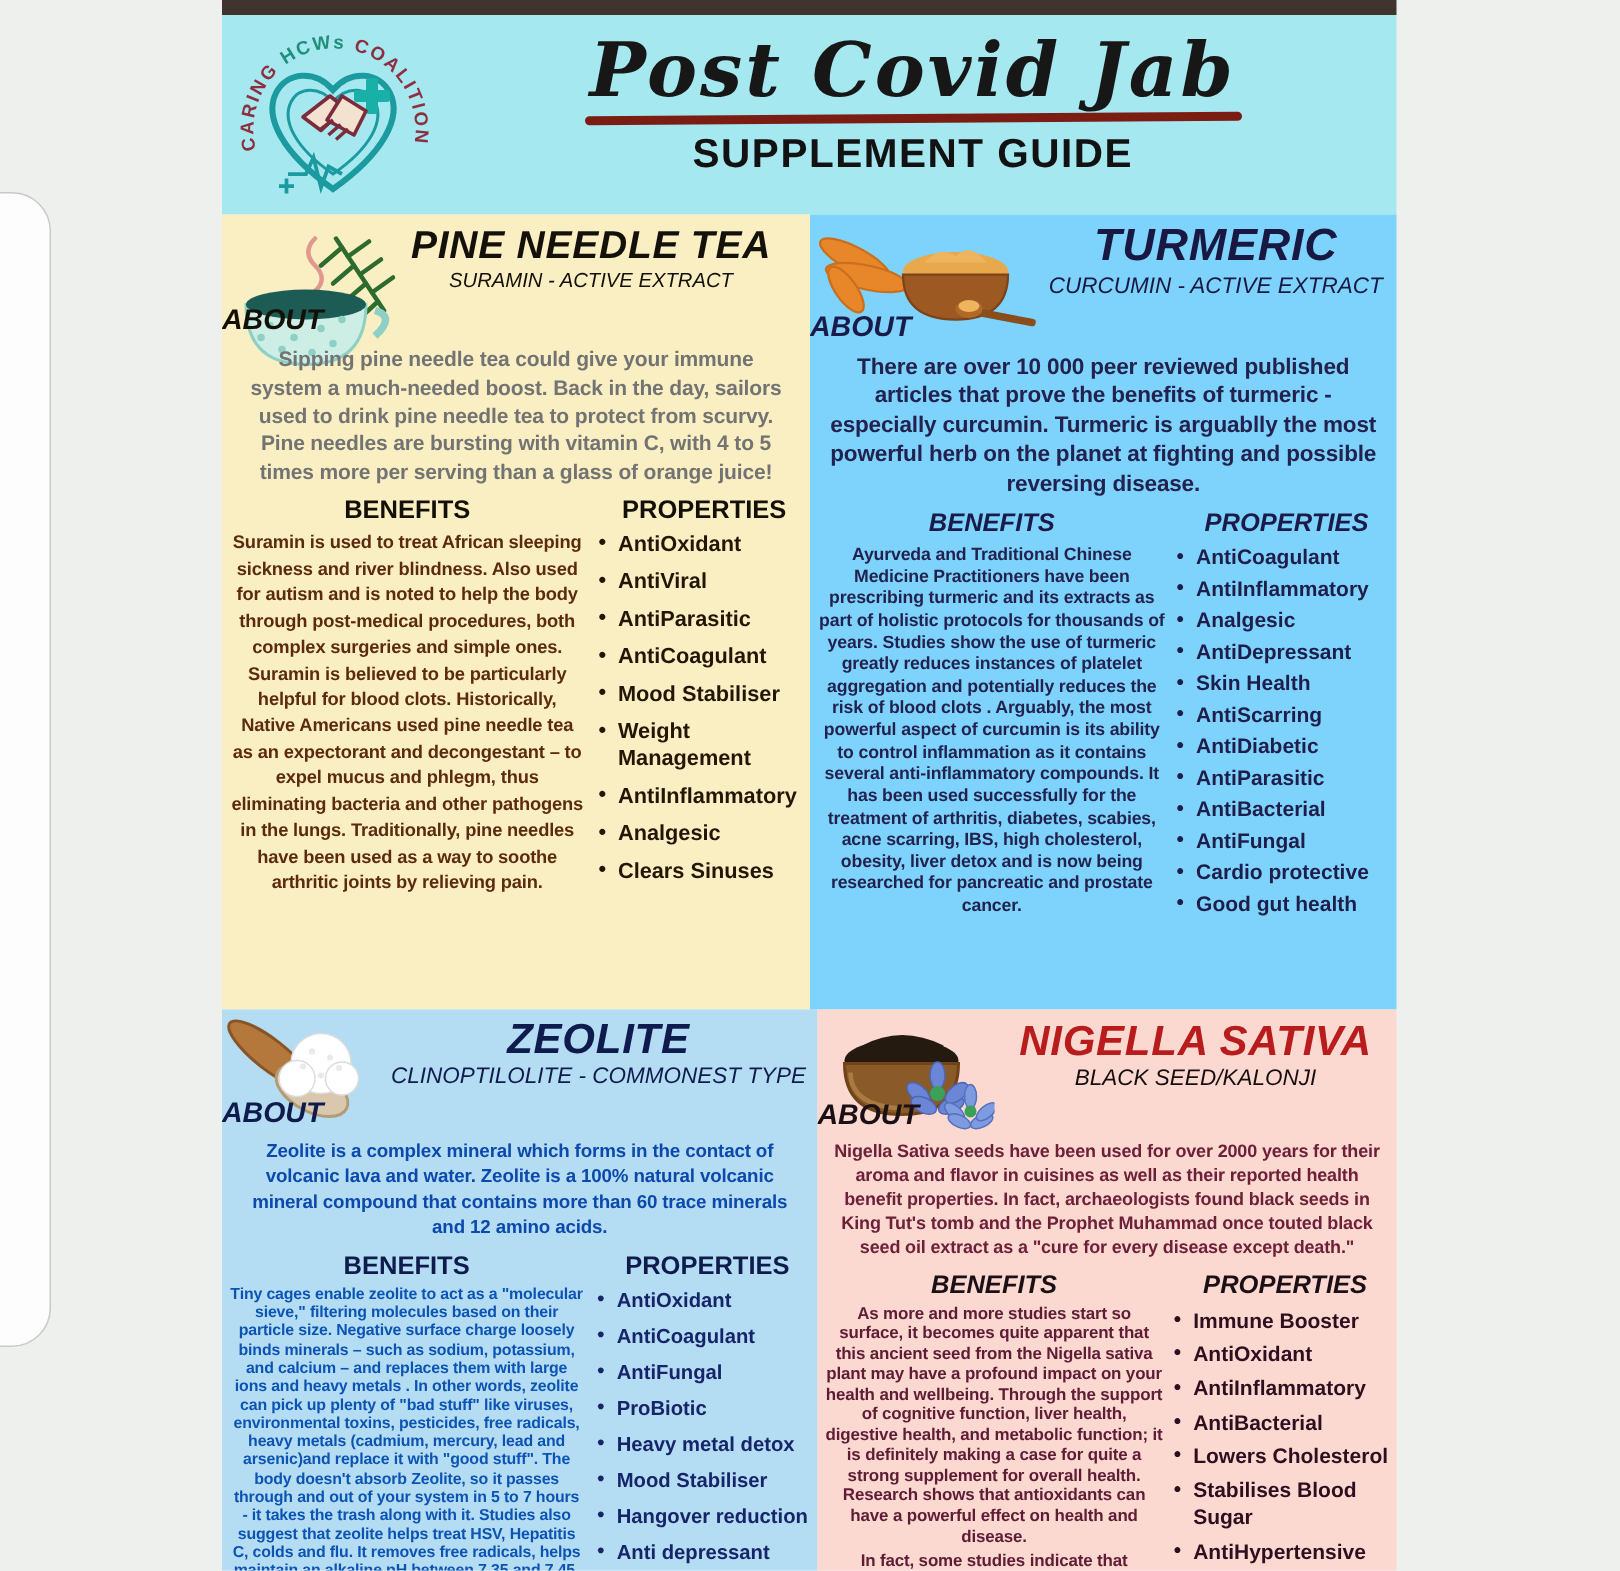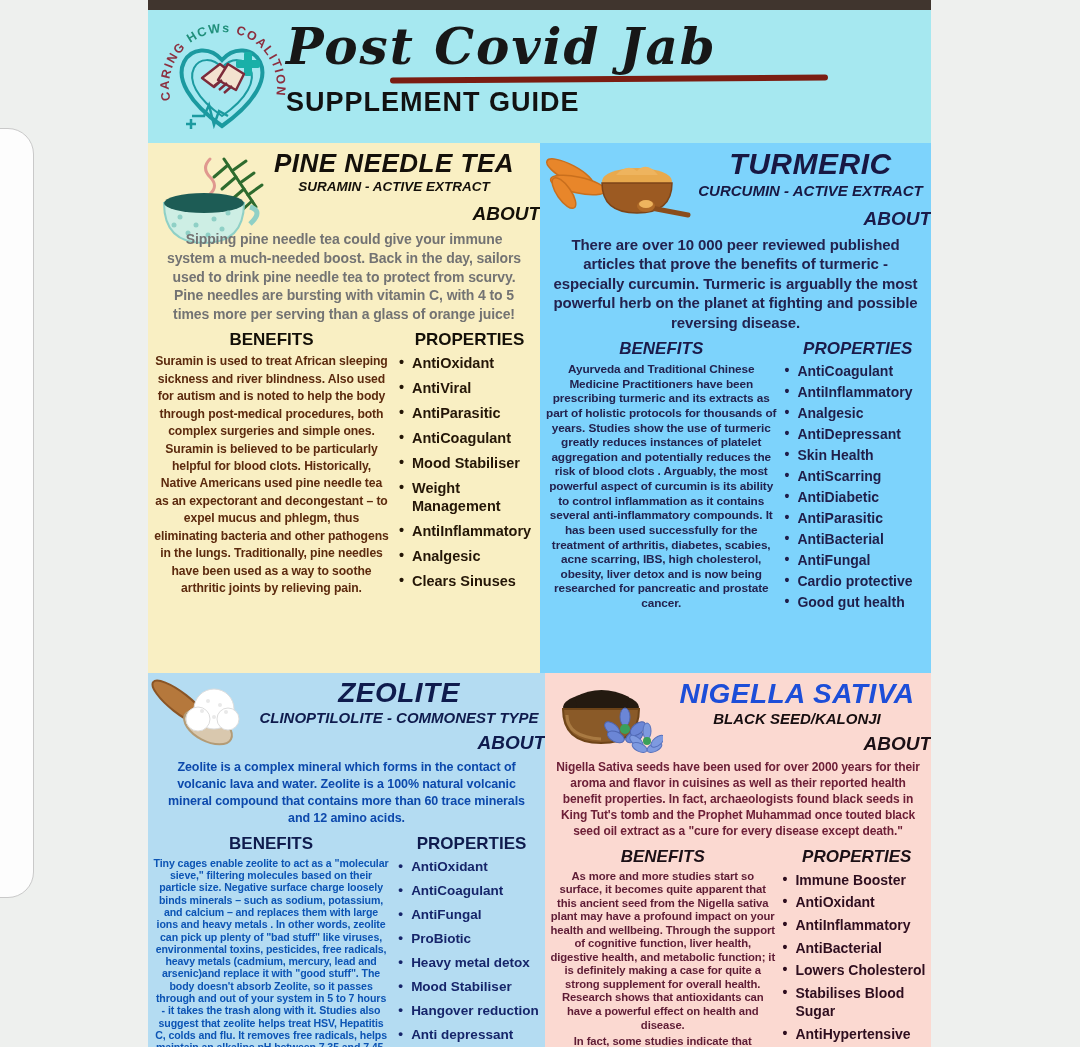--- a/index.html
+++ b/index.html
@@ -19,21 +19,21 @@
     position:absolute;left:148px;top:0;width:783px;height:1047px;
     display:flex;flex-direction:column;
   }
   .bar{height:10px;background:#40352e;flex:none;}
   .bar.bottom{height:35px;margin-top:auto;}
   
   .header{
     height:133px;flex:none;background:#a6e8f0;position:relative;
   }
   .logo{position:absolute;left:8px;top:2px;}
-  .header-text{margin-left:138px;text-align:left;}
+  .header-text{margin-left:138px;text-align:center;}
   .script-title{
     font-family:"DejaVu Serif", serif;
     font-style:italic;font-weight:700;
     font-size:50px;line-height:1.0;color:#171717;
     padding-top:12px;letter-spacing:2px;
   }
   .underline{
     width:438px;height:6px;background:#7b1d12;border-radius:3px;
     margin:4px auto 0 auto;transform:rotate(-0.4deg);
   }
@@ -56,28 +56,28 @@
   .q-turmeric .titleblock{margin-left:150px;padding-top:5px;}
   .q-zeolite .titleblock{margin-left:105px;padding-top:5px;}
   .q-nigella .titleblock{margin-left:118px;padding-top:6px;}
   .quad h2{
     margin:0;font-style:italic;font-weight:700;letter-spacing:0.5px;
     line-height:1.05;
   }
   .q-pine h2{font-size:26px;color:#14100a;}
   .q-turmeric h2{font-size:30px;color:#181843;}
   .q-zeolite h2{font-size:28px;color:#0f1b4d;}
-  .q-nigella h2{font-size:28px;color:#1d4ed8;}
-  .subtitle{font-style:italic;font-weight:700;margin-top:2px;}
+  .q-nigella h2{font-size:28px;color:#b91c1c;}
+  .subtitle{font-style:italic;font-weight:400;margin-top:2px;}
   .q-pine .subtitle{font-size:13.5px;color:#14100a;}
   .q-turmeric .subtitle{font-size:15px;color:#181843;}
   .q-zeolite .subtitle{font-size:15px;color:#0f1b4d;}
   .q-nigella .subtitle{font-size:15px;color:#170e10;}
   .about-head{
-    position:relative;z-index:2;text-align:right;
+    position:relative;z-index:2;text-align:left;
     font-style:italic;font-weight:700;font-size:19px;margin-top:9px;
   }
   .q-pine .about-head{color:#141008;}
   .q-turmeric .about-head{color:#1b1b4a;}
   .q-zeolite .about-head{color:#0f1b4d;margin-top:6px;}
   .q-nigella .about-head{color:#1b1016;margin-top:6px;}
   .about{
     position:relative;z-index:2;text-align:center;font-weight:700;
     margin:5px 8px 0 8px;letter-spacing:-0.1px;
   }

